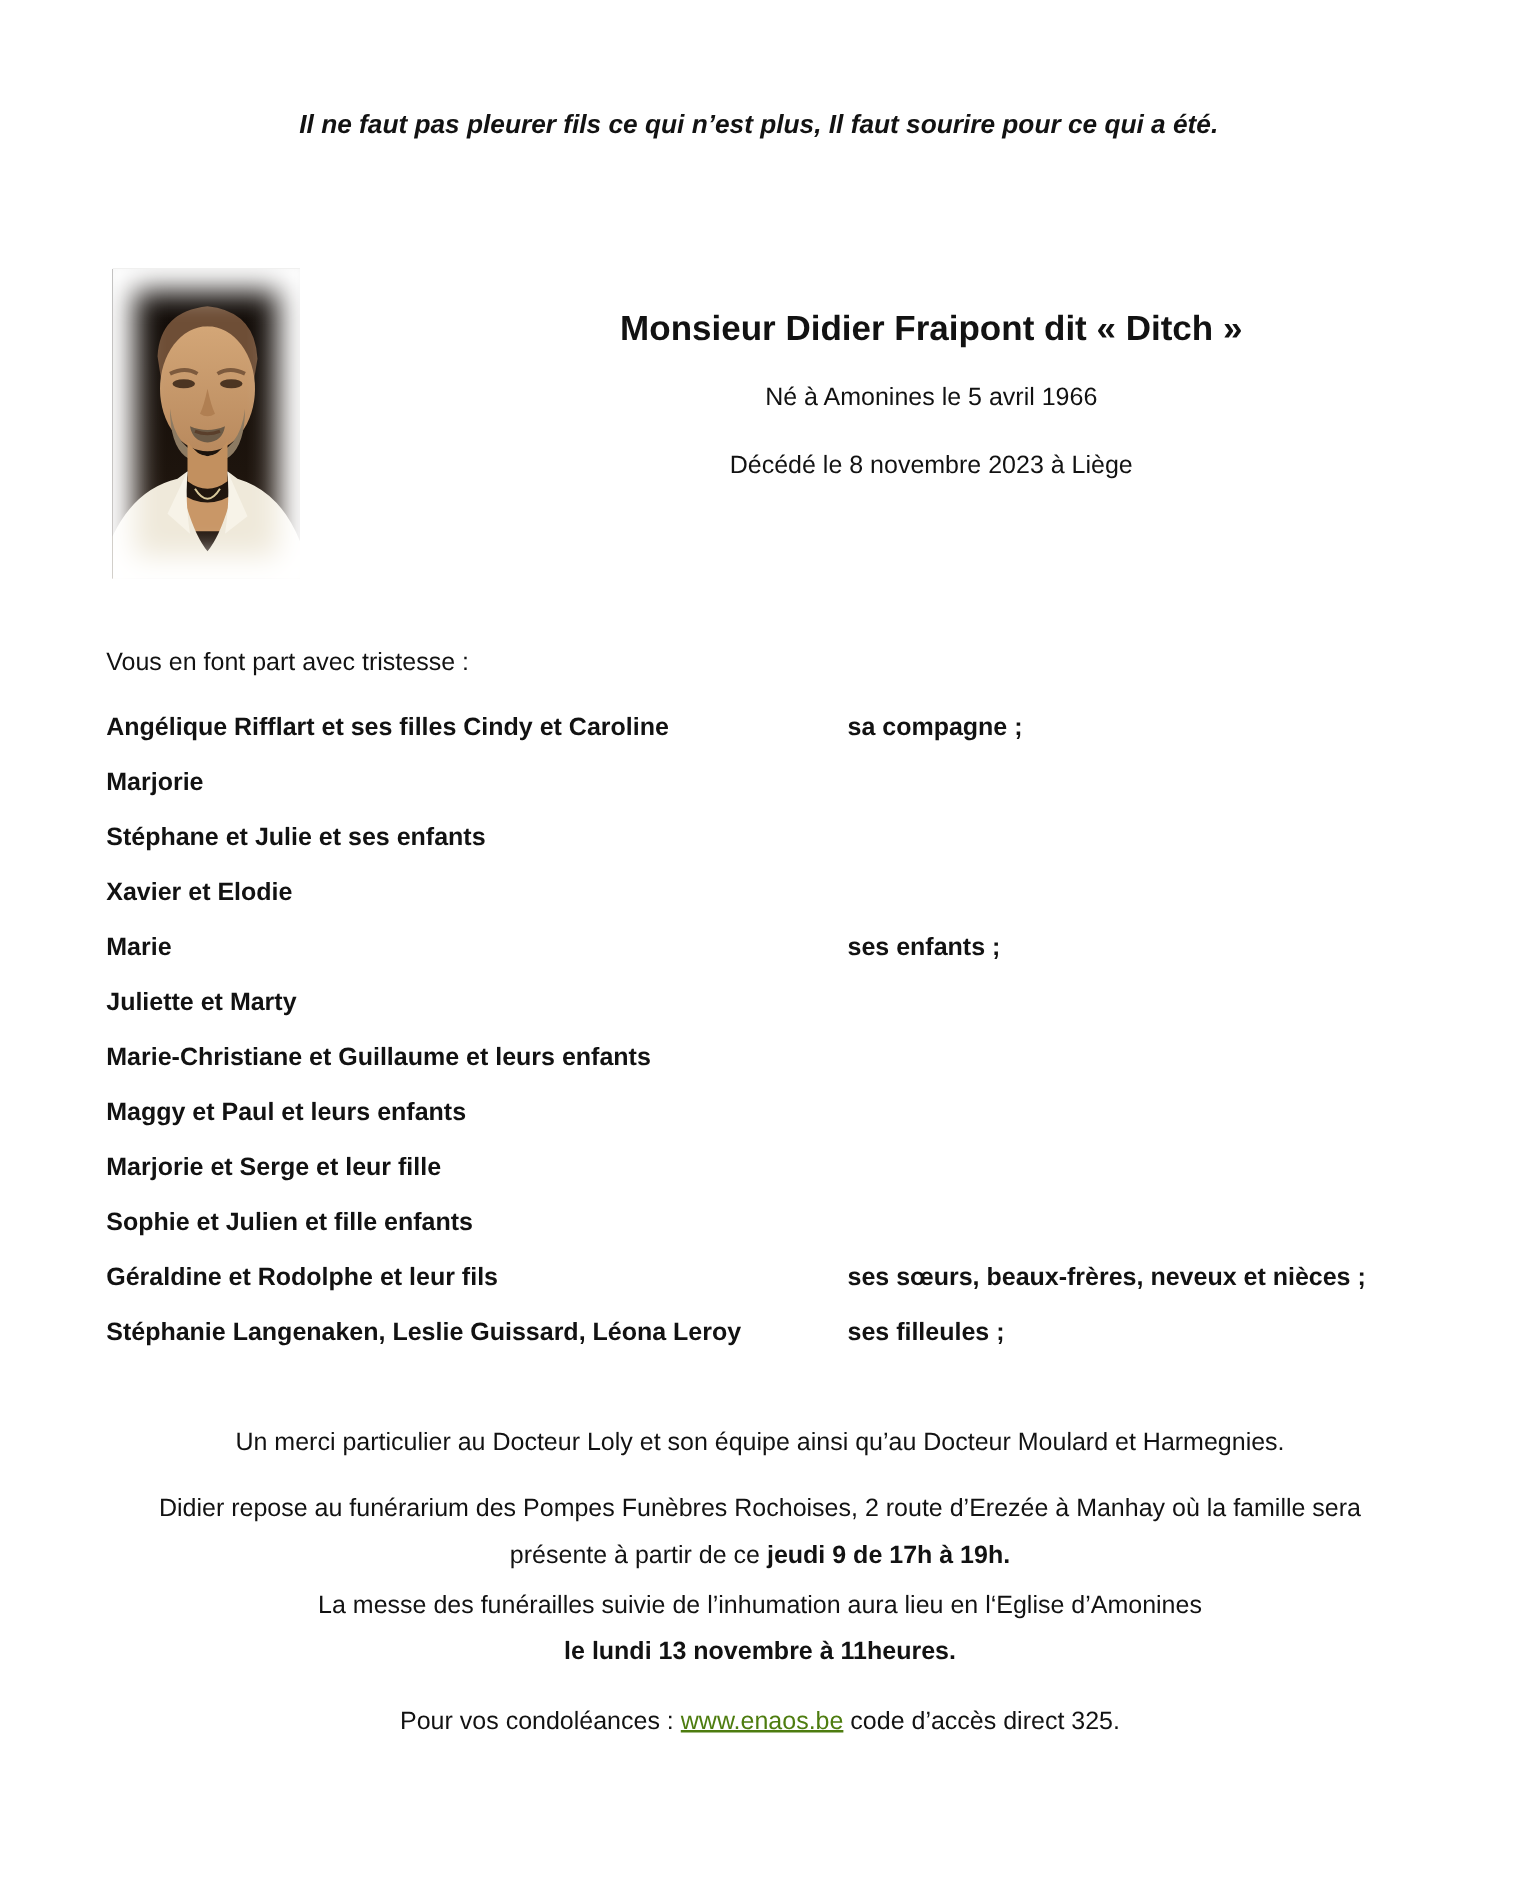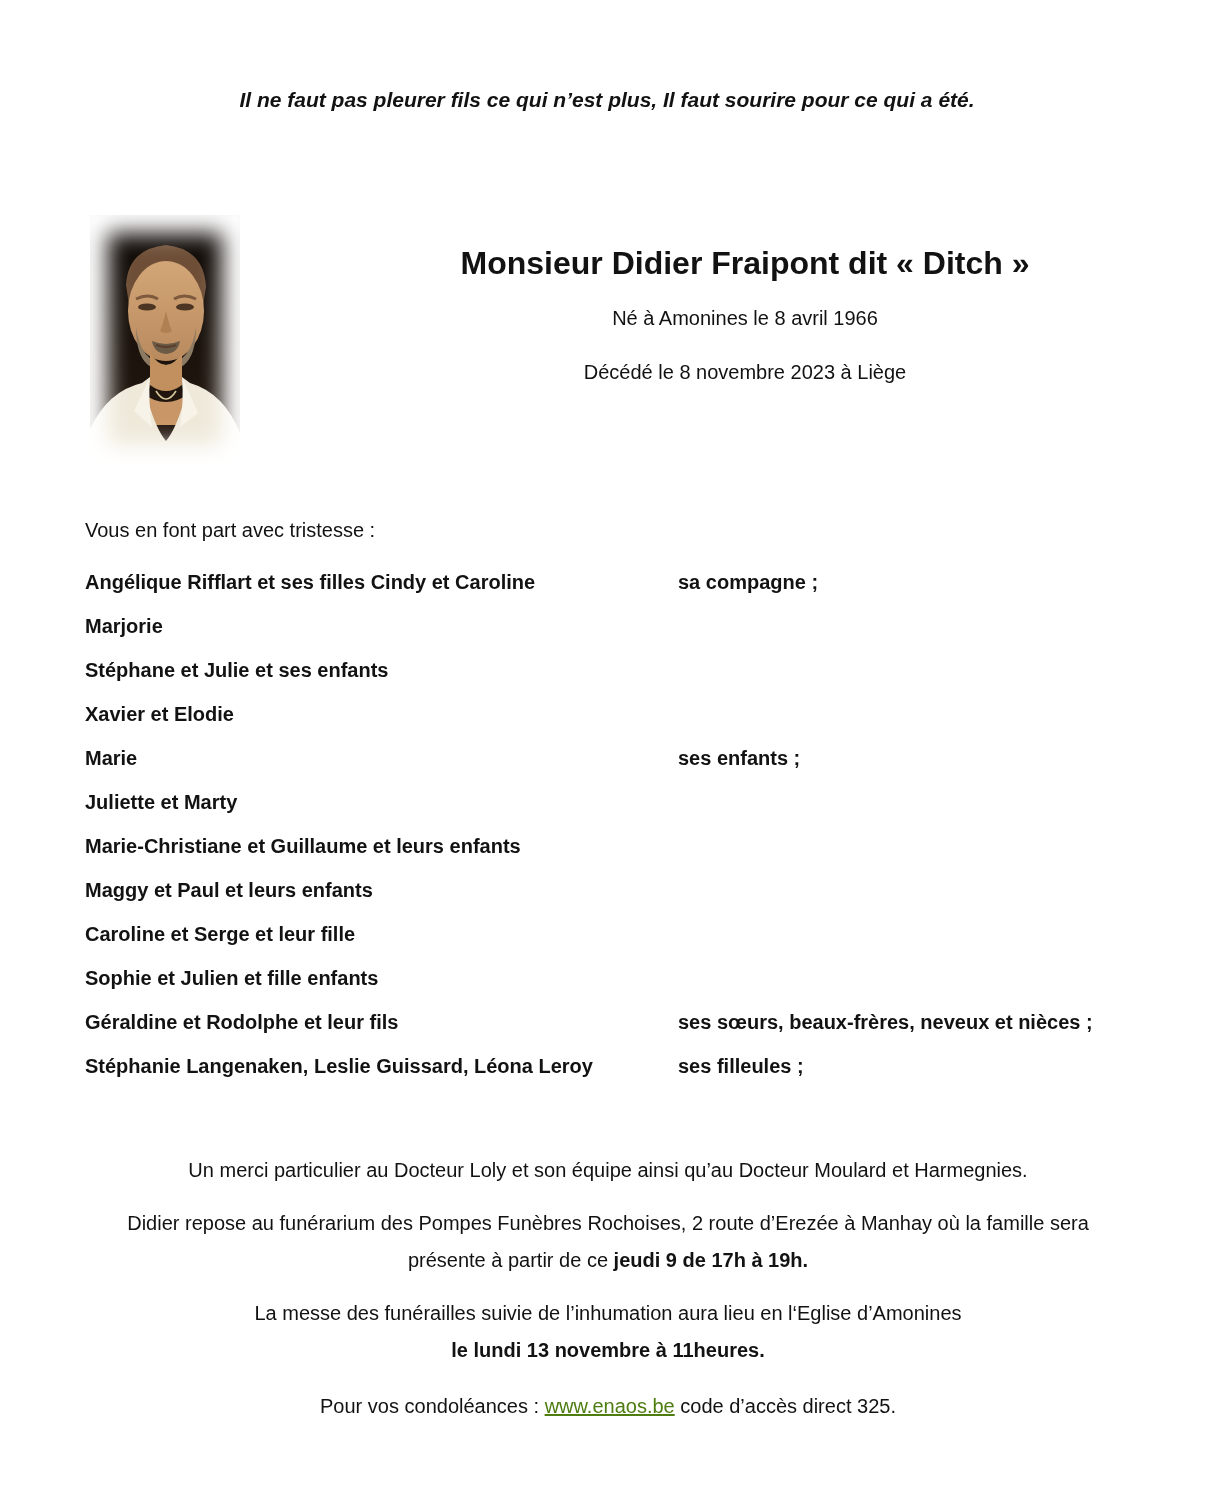--- a/index.html
+++ b/index.html
@@ -44,21 +44,21 @@
 
   
   .header-text {
     position: absolute;
     top: 245px;
     left: 300px;
     width: 890px;
     text-align: center;
   }
   .deceased-name {
-    font-size: 32px;
+    font-size: 28px;
     font-weight: bold;
     line-height: 36px;
     margin: 0 0 22px 0;
   }
   .birth-line, .death-line {
     font-size: 20px;
     line-height: 30px;
     margin: 0 0 24px 0;
   }
 
@@ -91,21 +91,21 @@
   
   .footer {
     position: absolute;
     top: 1136px;
     left: 88px;
     width: 1040px;
     text-align: center;
     font-size: 20px;
     line-height: 37px;
   }
-  .footer p { margin: 16px; }
+  .footer p { margin: 0; }
   .p-thanks   { margin-bottom: 16px !important; }
   .p-repose   { margin-bottom: 3px  !important; }
   .p-mass     { margin-bottom: 19px !important; }
   .bold { font-weight: bold; }
   .mass-bold { display: block; font-weight: bold; }
   a.condolence-link {
     color: #0563c1;
     text-decoration: underline;
     cursor: pointer;
   }
@@ -156,21 +156,21 @@
     <path d="M60,162 L44,196 L62,212 Q58,186 60,162" fill="#f7f3e8"></path>
     <path d="M92,162 L108,198 L90,212 Q94,186 92,162" fill="#f7f3e8"></path>
 
     <path d="M66,176 Q76,192 86,176" stroke="#d8c89a" stroke-width="1.6" fill="none"></path>
   </svg>
   <div class="photo-fade"></div>
 </div>
 
 <div class="header-text">
   <h1 class="deceased-name">Monsieur Didier Fraipont dit « Ditch »</h1>
-  <p class="birth-line">Né à Amonines le 8 avril 1966</p>
+  <p class="birth-line">Né à Amonines le 5 avril 1966</p>
   <p class="death-line">Décédé le 8 novembre 2023 à Liège</p>
 </div>
 
 <div class="names">
   <div class="names-intro">Vous en font part avec tristesse :</div>
   <div>
   <div class="name-row">
     <span class="left">Angélique Rifflart et ses filles Cindy et Caroline</span>
     <span class="right">sa compagne ;</span>
   </div>
@@ -203,21 +203,21 @@
     <span class="left">Marie-Christiane et Guillaume et leurs enfants</span>
     
   </div>
 
   <div class="name-row">
     <span class="left">Maggy et Paul et leurs enfants</span>
     
   </div>
 
   <div class="name-row">
-    <span class="left">Caroline et Serge et leur fille</span>
+    <span class="left">Marjorie et Serge et leur fille</span>
     
   </div>
 
   <div class="name-row">
     <span class="left">Sophie et Julien et fille enfants</span>
     
   </div>
 
   <div class="name-row">
     <span class="left">Géraldine et Rodolphe et leur fils</span>

